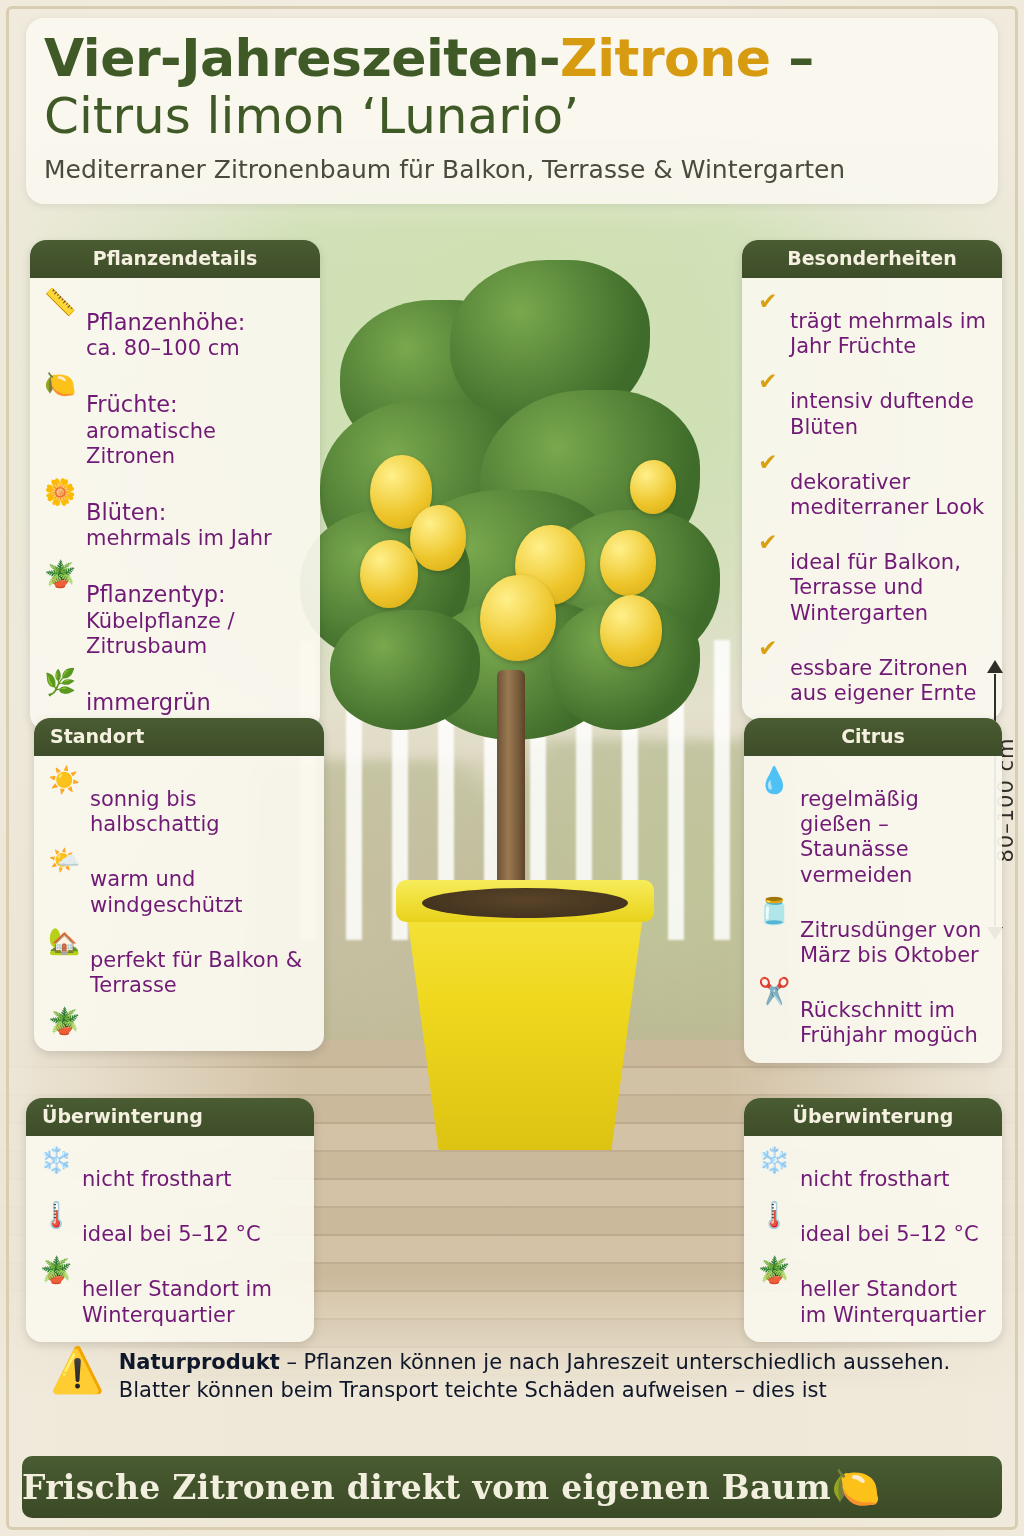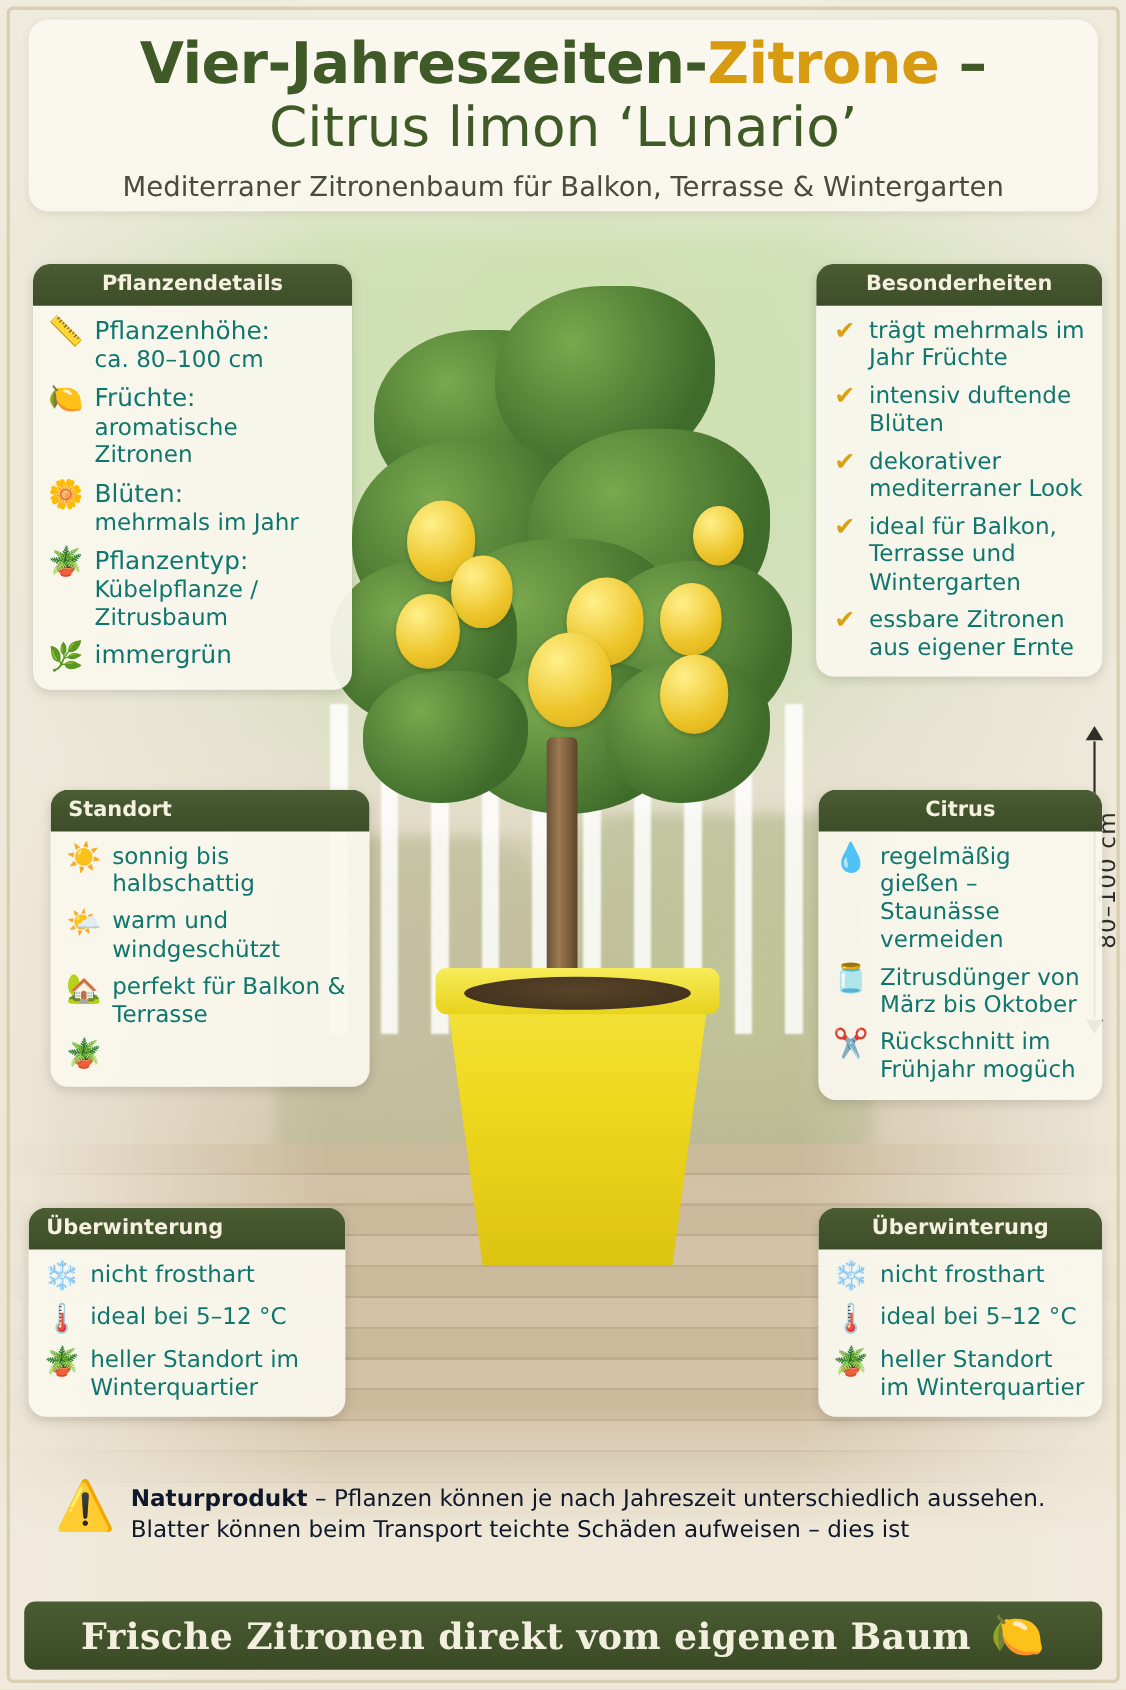--- a/index.html
+++ b/index.html
@@ -85,22 +85,22 @@
   .side-fade-r{position:absolute;right:0;top:0;bottom:0;width:300px;background:linear-gradient(270deg,rgba(240,234,220,.92),rgba(240,234,220,0));}
 
   
   .frame{position:absolute;inset:6px;border:3px solid #d9cdb2;border-radius:6px;pointer-events:none;}
 
   
   .header{
     position:absolute;left:26px;right:26px;top:18px;
     background:rgba(250,247,239,.92);
     border-radius:18px;
-    padding:14px 18px 8px;
-    text-align:center;
+    padding:14px 18px 20px;
+    text-align:left;
     box-shadow:0 2px 8px rgba(0,0,0,.08);
   }
   .title{
     font-size:52px;font-weight:bold;line-height:1.03;color:#3f5a26;
     letter-spacing:-0.5px;
   }
   .title .accent{color:#d79b12;}
   .subtitle{font-size:50px;color:#3f5a26;line-height:1.15;margin-top:2px;}
   .tagline{font-size:25px;color:#4a4a3f;margin-top:10px;}
 
@@ -118,28 +118,28 @@
     font-size:19px;font-weight:bold;
     padding:7px 16px 9px;
     text-align:center;
     border-radius:14px 14px 0 0;
   }
   .card-head.left{text-align:left;}
   .card-body{padding:10px 14px 12px;}
   .row{display:flex;align-items:flex-start;gap:10px;margin-bottom:9px;}
   .row:last-child{margin-bottom:2px;}
   .row .ic{font-size:26px;line-height:1.15;flex:0 0 auto;width:32px;text-align:center;}
-  .row .tx{font-size:21px;color:#0f766e;line-height:1.2;}
+  .row .tx{font-size:21px;color:#701a75;line-height:1.2;margin-top:21px;}
   .row .tx .b{font-size:22.5px;}
   .check{color:#d9a013;font-size:23px;font-weight:bold;line-height:1.2;flex:0 0 auto;width:24px;text-align:center;}
 
   
   #card-details{left:30px;top:240px;width:290px;}
   #card-features{right:22px;top:240px;width:260px;}
-  #card-standort{left:46px;top:718px;width:290px;}
+  #card-standort{left:34px;top:718px;width:290px;}
   #card-pflege{right:22px;top:718px;width:258px;}
   #card-winter-left{left:26px;top:1098px;width:288px;}
   #card-winter-right{right:22px;top:1098px;width:258px;}
 
   
   .measure{position:absolute;right:12px;top:660px;height:280px;width:34px;color:#2f2f28;}
   .measure .line{position:absolute;left:16px;top:14px;bottom:14px;width:2px;background:#2f2f28;}
   .measure .ar-up,.measure .ar-dn{position:absolute;left:9px;width:0;height:0;border-left:8px solid transparent;border-right:8px solid transparent;}
   .measure .ar-up{top:0;border-bottom:13px solid #2f2f28;}
   .measure .ar-dn{bottom:0;border-top:13px solid #2f2f28;}
@@ -155,21 +155,21 @@
   }
   .note .warn{font-size:44px;line-height:1;color:#e0a90f;}
   .note .ntx{font-size:21px;color:#0f172a;line-height:1.35;}
   .note .ntx b{font-weight:bold;}
 
   
   .footer{
     position:absolute;left:22px;right:22px;bottom:18px;height:62px;
     background:linear-gradient(180deg,#4a5c32,#3a4a26);
     border-radius:10px;
-    display:flex;align-items:center;justify-content:center;gap:18px;
+    display:flex;align-items:center;
   }
   .footer .ftx{
     font-family:"DejaVu Serif","Liberation Serif",serif;
     font-size:33px;font-weight:bold;color:#f3efdf;letter-spacing:.3px;
   }
   .footer .flemon{font-size:40px;line-height:1;}
 </style>
 </head>
 <body>
 

